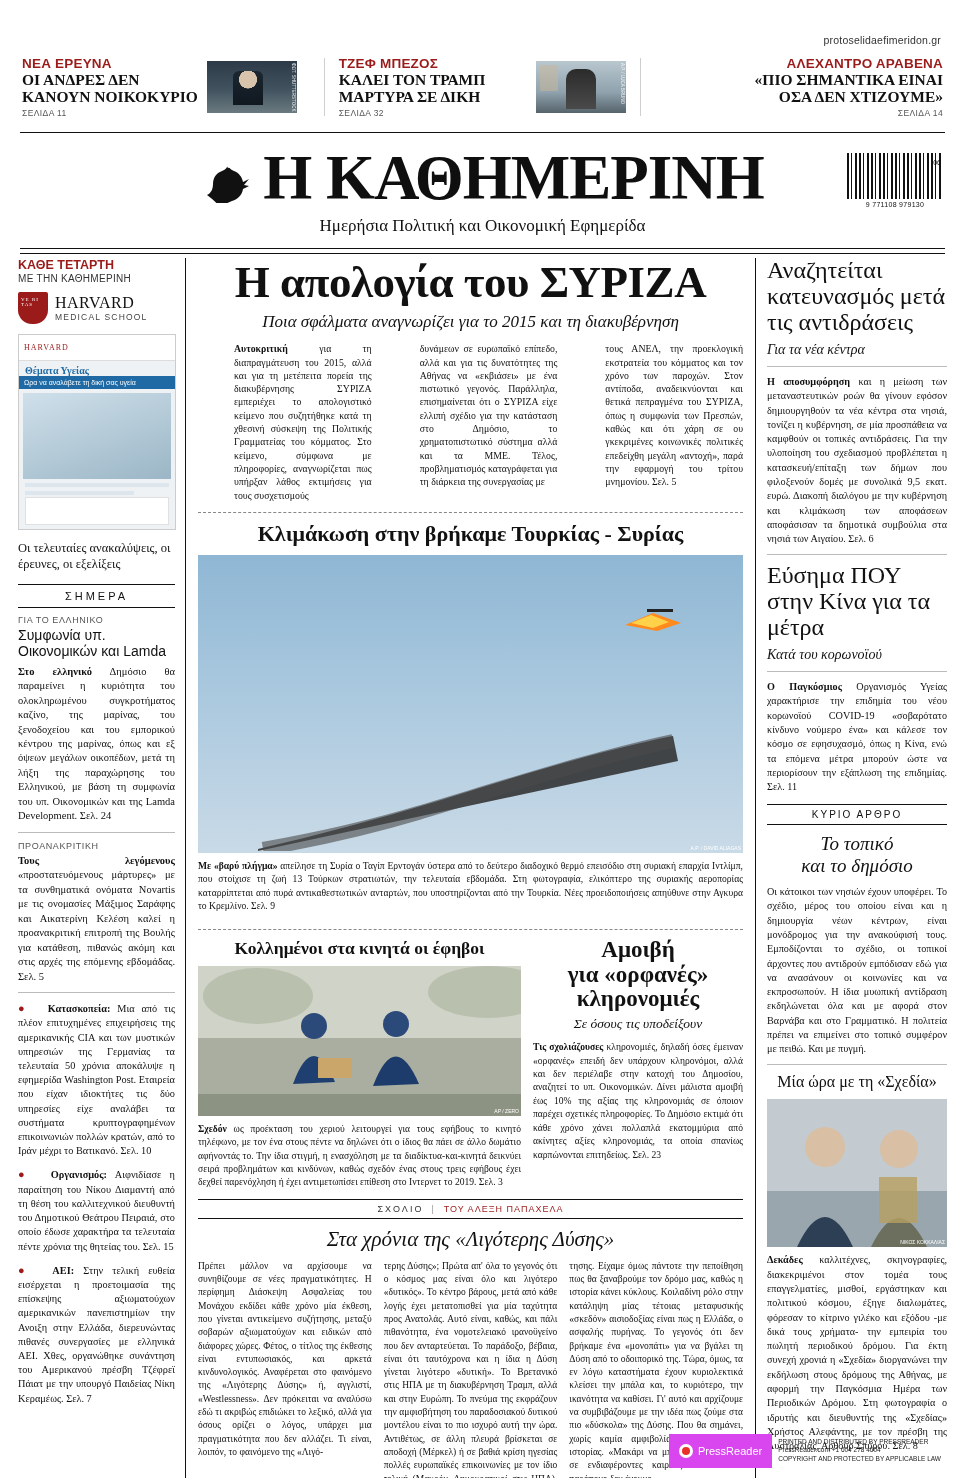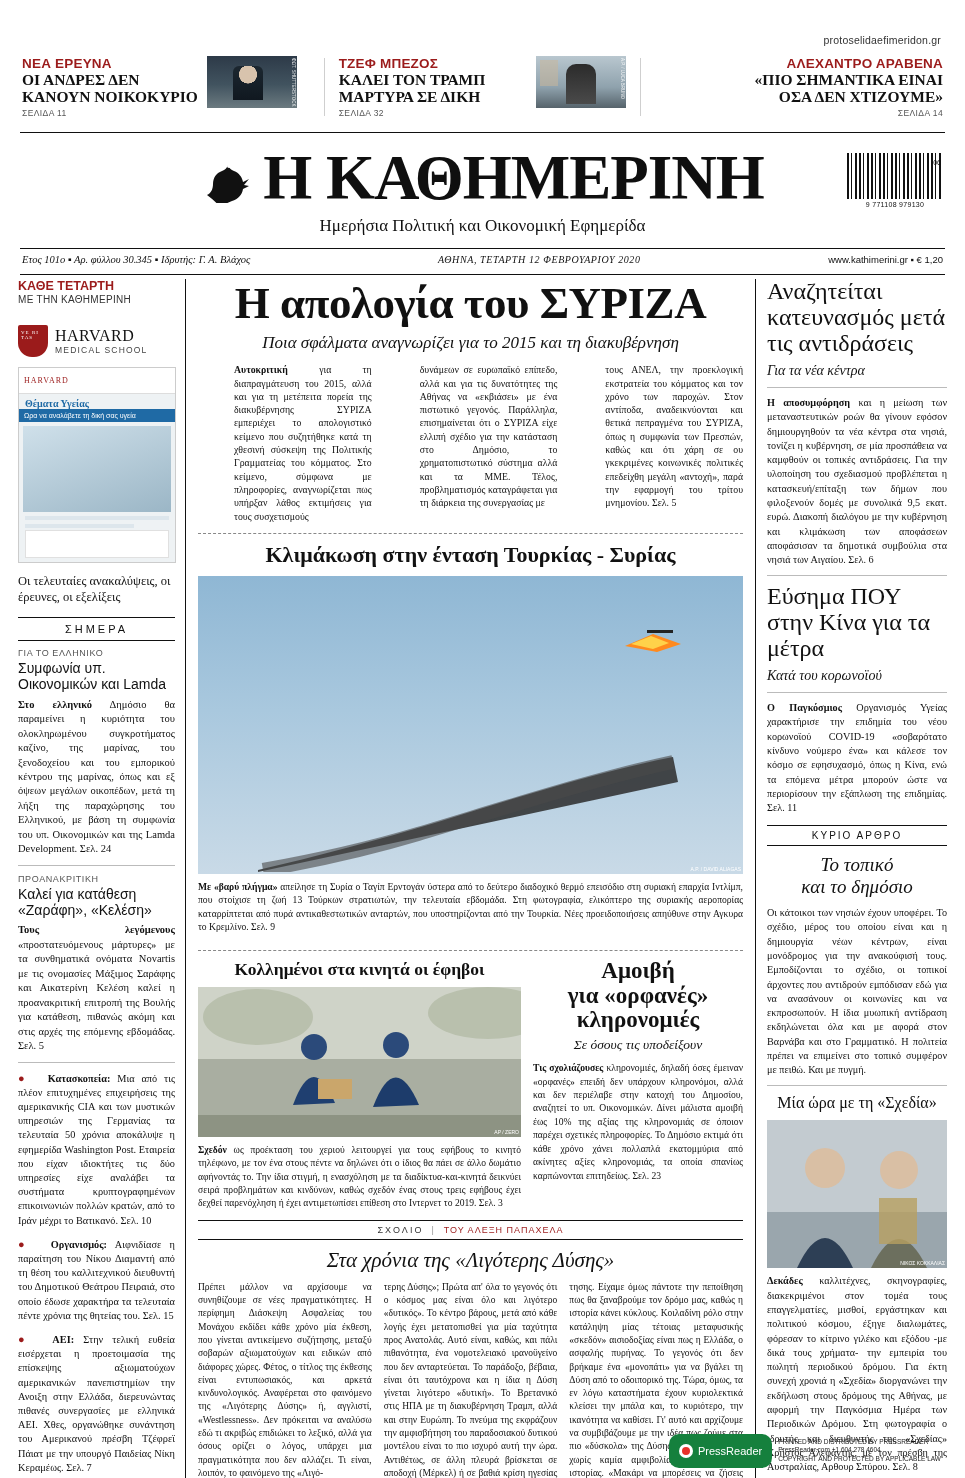--- a/index.html
+++ b/index.html
@@ -13,21 +13,21 @@
     overflow: hidden;
   }
   .page { width:965px; height:1478px; position:relative; padding: 0 18px; }
 
   
   .site-url {
     text-align:right; font-family:"Liberation Sans", sans-serif;
     font-size:10.5px; color:#333; padding:34px 6px 6px 0; letter-spacing:.2px;
   }
   .topstrip { display:flex; align-items:stretch; gap:0; padding:4px 4px 10px 4px; }
-  .tcell { display:flex; align-items:flex-start; gap:9px; flex:1; }
+  .tcell { display:flex; align-items:center; gap:9px; flex:1; }
   .tcell.right { justify-content:flex-end; text-align:right; }
   .tcell .txt { line-height:1.12; }
   .kicker { font-family:"Liberation Sans", sans-serif; font-size:13.5px; font-weight:bold; color:#9b1b1b; letter-spacing:.2px; }
   .thead { font-family:"Liberation Serif", serif; font-size:15.5px; font-weight:bold; color:#111; }
   .tpage { font-family:"Liberation Sans", sans-serif; font-size:8.5px; color:#555; margin-top:3px; letter-spacing:.4px;}
   .tsep { width:1px; background:#cfcfcf; margin:2px 14px; }
   .thumb { width:90px; height:52px; position:relative; overflow:hidden; flex:0 0 auto; }
   .thumb .cap { position:absolute; right:1px; top:2px; font-size:4.5px; color:#fff;
      writing-mode:vertical-rl; font-family:"Liberation Sans", sans-serif; opacity:.9;}
   .thumb1 { background:linear-gradient(180deg,#2d3a48 0%, #41535f 55%, #6b7a80 100%); }
@@ -61,21 +61,21 @@
   .infoline .right { font-family:"Liberation Sans", sans-serif; font-size:9.5px; }
 
   
   .grid { display:flex; gap:0; margin-top:4px; }
   .colL { width:168px; padding-right:10px; border-right:1px solid #111; }
   .colC { width:570px; padding:0 12px; }
   .colR { width:192px; padding-left:11px; border-left:1px solid #111; }
 
   
   .lbl-red { font-family:"Liberation Sans", sans-serif; color:#9b1b1b; font-weight:bold; font-size:12.5px; line-height:1.15;}
-  .lbl-sub { font-family:"Liberation Sans", sans-serif; font-size:10px; color:#333; letter-spacing:.3px; margin-bottom:16px;}
+  .lbl-sub { font-family:"Liberation Sans", sans-serif; font-size:10px; color:#333; letter-spacing:.3px; margin-bottom:4px;}
   .harvard { display:flex; align-items:center; gap:7px; padding:4px 0 6px 0;}
   .hv-shield { width:30px; height:32px; background:#9b1b1b; position:relative; border-radius:2px 2px 14px 14px;}
   .hv-shield::after{content:"VE RI TAS"; position:absolute; inset:5px 3px; color:#fff; font-size:5px; font-family:"Liberation Serif",serif; letter-spacing:1px;}
   .hv-t1 { font-family:"Liberation Serif", serif; font-size:16px; letter-spacing:.5px; }
   .hv-t2 { font-family:"Liberation Sans", sans-serif; font-size:8.5px; letter-spacing:1.2px; color:#444;}
   .mag { width:158px; height:196px; border:1px solid #ccc; background:#eef2f4; position:relative; overflow:hidden; margin:4px 0 8px 0;}
   .mag .mtop { height:26px; background:#fff; border-bottom:1px solid #ddd; display:flex; align-items:center; padding-left:5px;}
   .mag .mtitle { font-family:"Liberation Serif",serif; color:#1f6aa5; font-size:10px; font-weight:bold;}
   .mag .mband { background:#1f6aa5; color:#fff; font-size:7px; padding:3px 5px; font-family:"Liberation Sans",sans-serif;}
   .mag .mimg { height:86px; background:linear-gradient(160deg,#cfe0ea,#9bb6c6); margin:4px; }
@@ -131,22 +131,22 @@
   .r-body { font-size:10.2px; line-height:1.4; text-align:justify;}
   .r-body b { font-weight:bold; }
   .box-head { text-align:center; font-family:"Liberation Sans",sans-serif; font-size:10px; letter-spacing:2px; padding:4px 0; border-top:1px solid #111; border-bottom:1px solid #111; margin:10px 0 8px 0;}
   .kyrio-title { text-align:center; font-family:"Liberation Serif",serif; font-style:italic; font-size:19px; line-height:1.15; margin-bottom:8px;}
   .r-last-head { text-align:center; font-family:"Liberation Serif",serif; font-size:16px; margin:8px 0 8px 0;}
   .photo3 { width:100%; height:148px; background:linear-gradient(180deg,#cfd6da,#9aa6ad); position:relative; overflow:hidden;}
 
   
   .footer { position:absolute; left:0; right:0; bottom:0; height:42px; }
   .pressbar { position:absolute; right:18px; bottom:10px; display:flex; align-items:stretch; }
-  .pr-logo { background:#15803d; color:#fff; font-family:"Liberation Sans",sans-serif; font-size:11px;
-     display:flex; align-items:center; gap:5px; padding:6px 10px;border-radius:10px; }
+  .pr-logo { background:#d946ef; color:#fff; font-family:"Liberation Sans",sans-serif; font-size:11px;
+     display:flex; align-items:center; gap:5px; padding:6px 10px; }
   .pr-logo .circ { width:14px;height:14px;border-radius:50%;background:#fff; position:relative;}
   .pr-logo .circ::after{content:"";position:absolute;inset:3px;border-radius:50%;background:#e8312a;}
   .pr-txt { font-family:"Liberation Sans",sans-serif; font-size:6.5px; line-height:1.35; padding:4px 6px; color:#222; }
 </style>
 </head>
 <body>
 
 <div class="page">
 
   <div class="site-url">protoselidaefimeridon.gr</div>
@@ -200,25 +200,20 @@
     </svg>
     <div class="mast-title">Η ΚΑΘΗΜΕΡΙΝΗ</div>
     <div class="barcode">
       <div class="iss">06</div>
       <div class="bars"></div>
       <div class="num">9 771108 979130</div>
     </div>
   </div>
   <div class="subtitle">Ημερήσια Πολιτική και Οικονομική Εφημερίδα</div>
   <div class="rule"></div>
-  <div class="infoline">
-    <div class="left">Ετος 101ο ▪ Αρ. φύλλου 30.345 ▪ Ιδρυτής: Γ. Α. Βλάχος</div>
-    <div class="mid">ΑΘΗΝΑ, ΤΕΤΑΡΤΗ 12 ΦΕΒΡΟΥΑΡΙΟΥ 2020</div>
-    <div class="right">www.kathimerini.gr ▪ € 1,20</div>
-  </div>
   <div class="rule"></div>
 
   <div class="grid">
 
     <div class="colL">
       <div class="lbl-red">ΚΑΘΕ ΤΕΤΑΡΤΗ</div>
       <div class="lbl-sub">ΜΕ ΤΗΝ ΚΑΘΗΜΕΡΙΝΗ</div>
 
       <div class="harvard">
         <div class="hv-shield"></div>
@@ -249,21 +244,20 @@
 
       <div class="sec-tag">ΓΙΑ ΤΟ ΕΛΛΗΝΙΚΟ</div>
       <div class="l-head">Συμφωνία υπ. Οικονομικών και Lamda</div>
       <div class="l-body">
         <b>Στο ελληνικό</b><span> Δημόσιο θα παραμείνει η κυριότητα του ολοκληρωμένου συγκροτήματος καζίνο, της μαρίνας, του ξενοδοχείου και του εμπορικού κέντρου της μαρίνας, όπως και εξ όψεων μεγάλων οικοπέδων, μετά τη λήξη της παραχώρησης του Ελληνικού, με βάση τη συμφωνία του υπ. Οικονομικών και της Lamda Development. Σελ. 24</span>
       </div>
 
       <div class="hr-dot"></div>
 
       <div class="sec-tag">ΠΡΟΑΝΑΚΡΙΤΙΚΗ</div>
-      <div class="l-head">Καλεί για κατάθεση «Ζαράφη», «Κελέση»</div>
       <div class="l-body">
         <b>Τους λεγόμενους</b><span> «προστατευόμενους μάρτυρες» με τα συνθηματικά ονόματα Νοvartis με τις ονομασίες Μάξιμος Σαράφης και Αικατερίνη Κελέση καλεί η προανακριτική επιτροπή της Βουλής για κατάθεση, πιθανώς ακόμη και στις αρχές της επόμενης εβδομάδας. Σελ. 5</span>
       </div>
 
       <div class="hr-dot"></div>
 
       <div class="bullet-item">
         <span class="dot">●</span>
         <b>Κατασκοπεία:</b><span> Μια από τις πλέον επιτυχημένες επιχειρήσεις της αμερικανικής CIA και των μυστικών υπηρεσιών της Γερμανίας τα τελευταία 50 χρόνια αποκάλυψε η εφημερίδα Washington Post. Εταιρεία που είχαν ιδιοκτήτες τις δύο υπηρεσίες είχε αναλάβει τα συστήματα κρυπτογραφημένων επικοινωνιών πολλών κρατών, από το Ιράν μέχρι το Βατικανό. Σελ. 10</span>
       </div>
@@ -285,21 +279,21 @@
       <div class="three">
         <div>
           <b>Αυτοκριτική</b><span> για τη διαπραγμάτευση του 2015, αλλά και για τη μετέπειτα πορεία της διακυβέρνησης ΣΥΡΙΖΑ εμπεριέχει το απολογιστικό κείμενο που συζητήθηκε κατά τη χθεσινή σύσκεψη της Πολιτικής Γραμματείας του κόμματος. Στο κείμενο, σύμφωνα με πληροφορίες, αναγνωρίζεται πως υπήρξαν λάθος εκτιμήσεις για τους συσχετισμούς</span>
         </div>
         <div>δυνάμεων σε ευρωπαϊκό επίπεδο, αλλά και για τις δυνατότητες της Αθήνας να «εκβιάσει» με ένα πιστωτικό γεγονός. Παράλληλα, επισημαίνεται ότι ο ΣΥΡΙΖΑ είχε ελλιπή σχέδιο για την κατάσταση στο Δημόσιο, το χρηματοπιστωτικό σύστημα αλλά και τα ΜΜΕ. Τέλος, προβληματισμός καταγράφεται για τη διάρκεια της συνεργασίας με</div>
         <div>τους ΑΝΕΛ, την προεκλογική εκστρατεία του κόμματος και τον χρόνο των παροχών. Στον αντίποδα, αναδεικνύονται και θετικά πεπραγμένα του ΣΥΡΙΖΑ, όπως η συμφωνία των Πρεσπών, καθώς και ότι χάρη σε ου γκεκριμένες κοινωνικές πολιτικές επεδείχθη μεγάλη «αντοχή», παρά την εφαρμογή του τρίτου μνημονίου. Σελ. 5</div>
       </div>
 
       <div class="dashed"></div>
 
-      <div class="photo-head">Κλιμάκωση στην ένταση Τουρκίας - Συρίας</div>
+      <div class="photo-head">Κλιμάκωση στην βρήκαμε Τουρκίας - Συρίας</div>
 
       <div class="photo-main">
         <svg class="smoke" viewBox="0 0 420 120">
           <path d="M415 5 C340 20, 260 45, 180 70 C120 88, 60 104, 0 118 L0 120 L420 30 Z" fill="#2b2b2b" opacity="0.85"></path>
           <path d="M415 10 C340 26, 250 55, 160 82 C100 100, 50 110, 5 118" stroke="#4a4a4a" stroke-width="14" fill="none" opacity="0.6"></path>
         </svg>
         <svg class="jet" viewBox="0 0 62 26">
           <path d="M2 18 L30 6 L58 16 L34 24 Z" fill="#ff8a1e"></path>
           <path d="M8 16 L28 8 L46 15 L30 21 Z" fill="#ffd24a"></path>
           <rect x="24" y="2" width="26" height="3" fill="#222"></rect>

